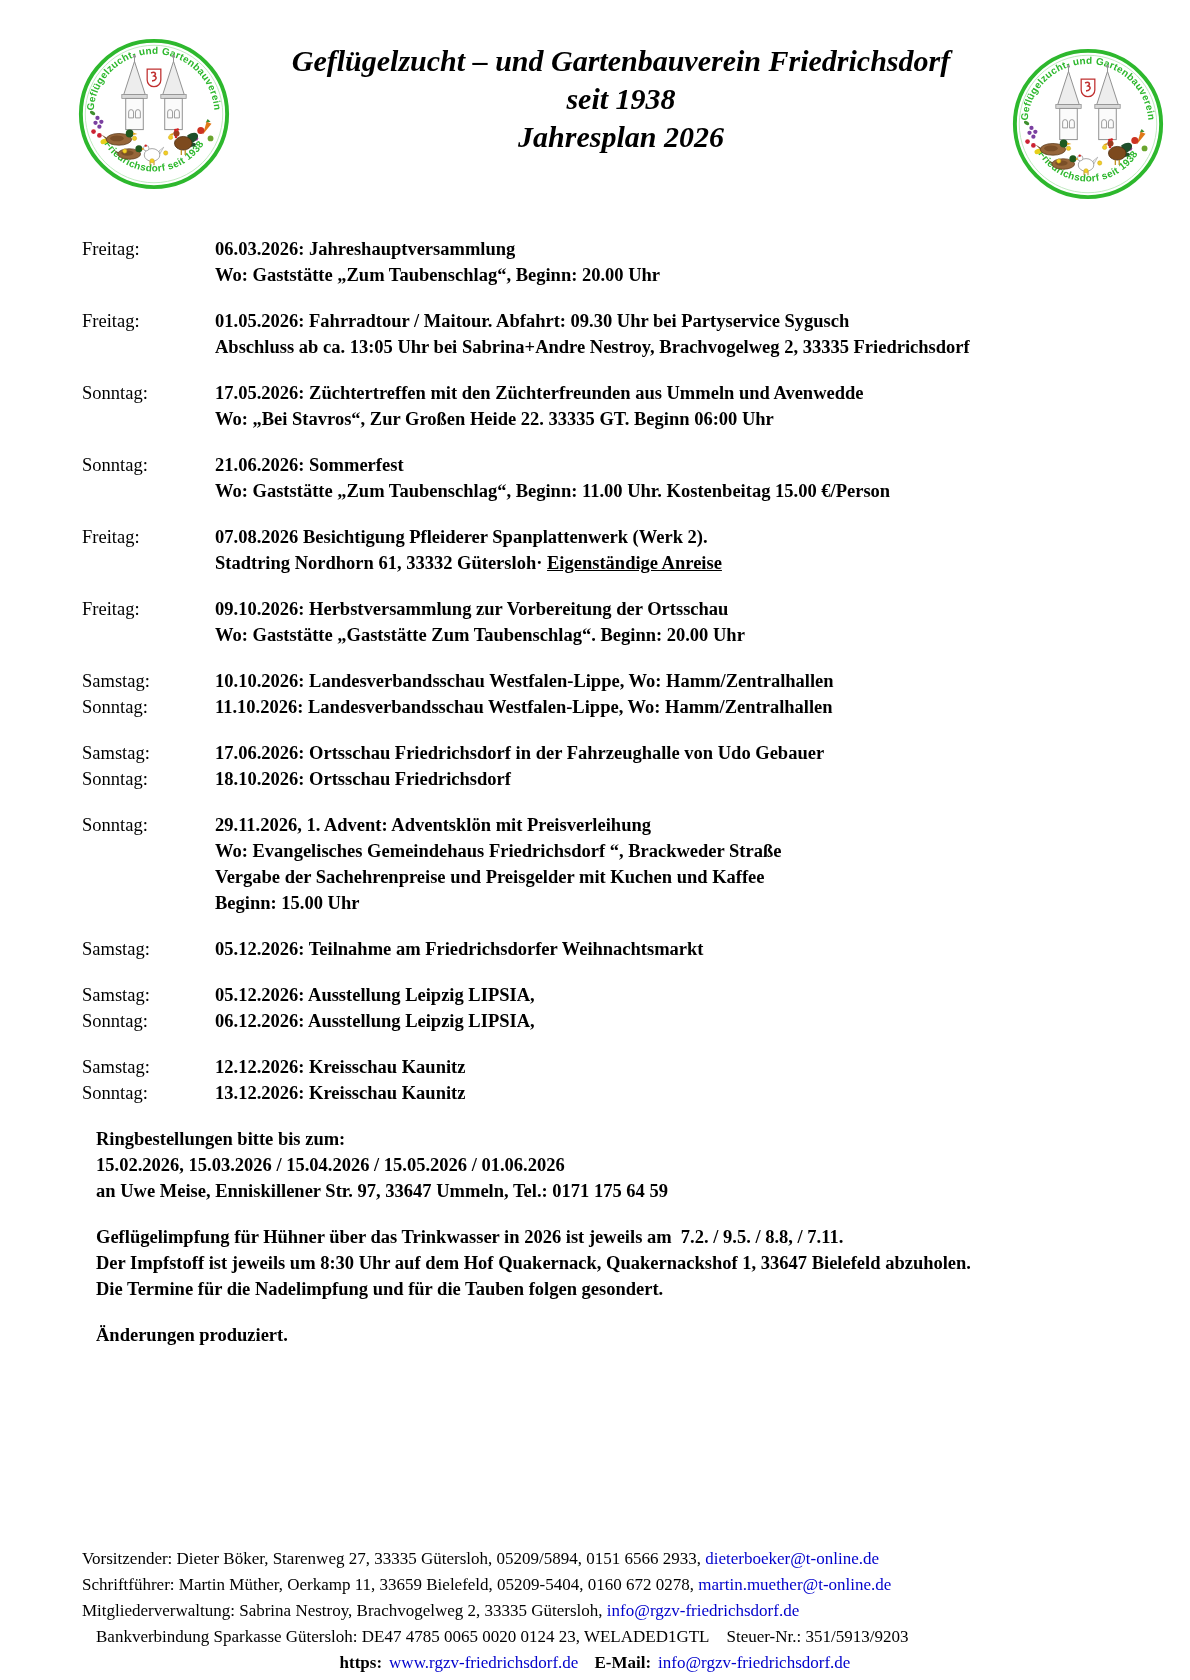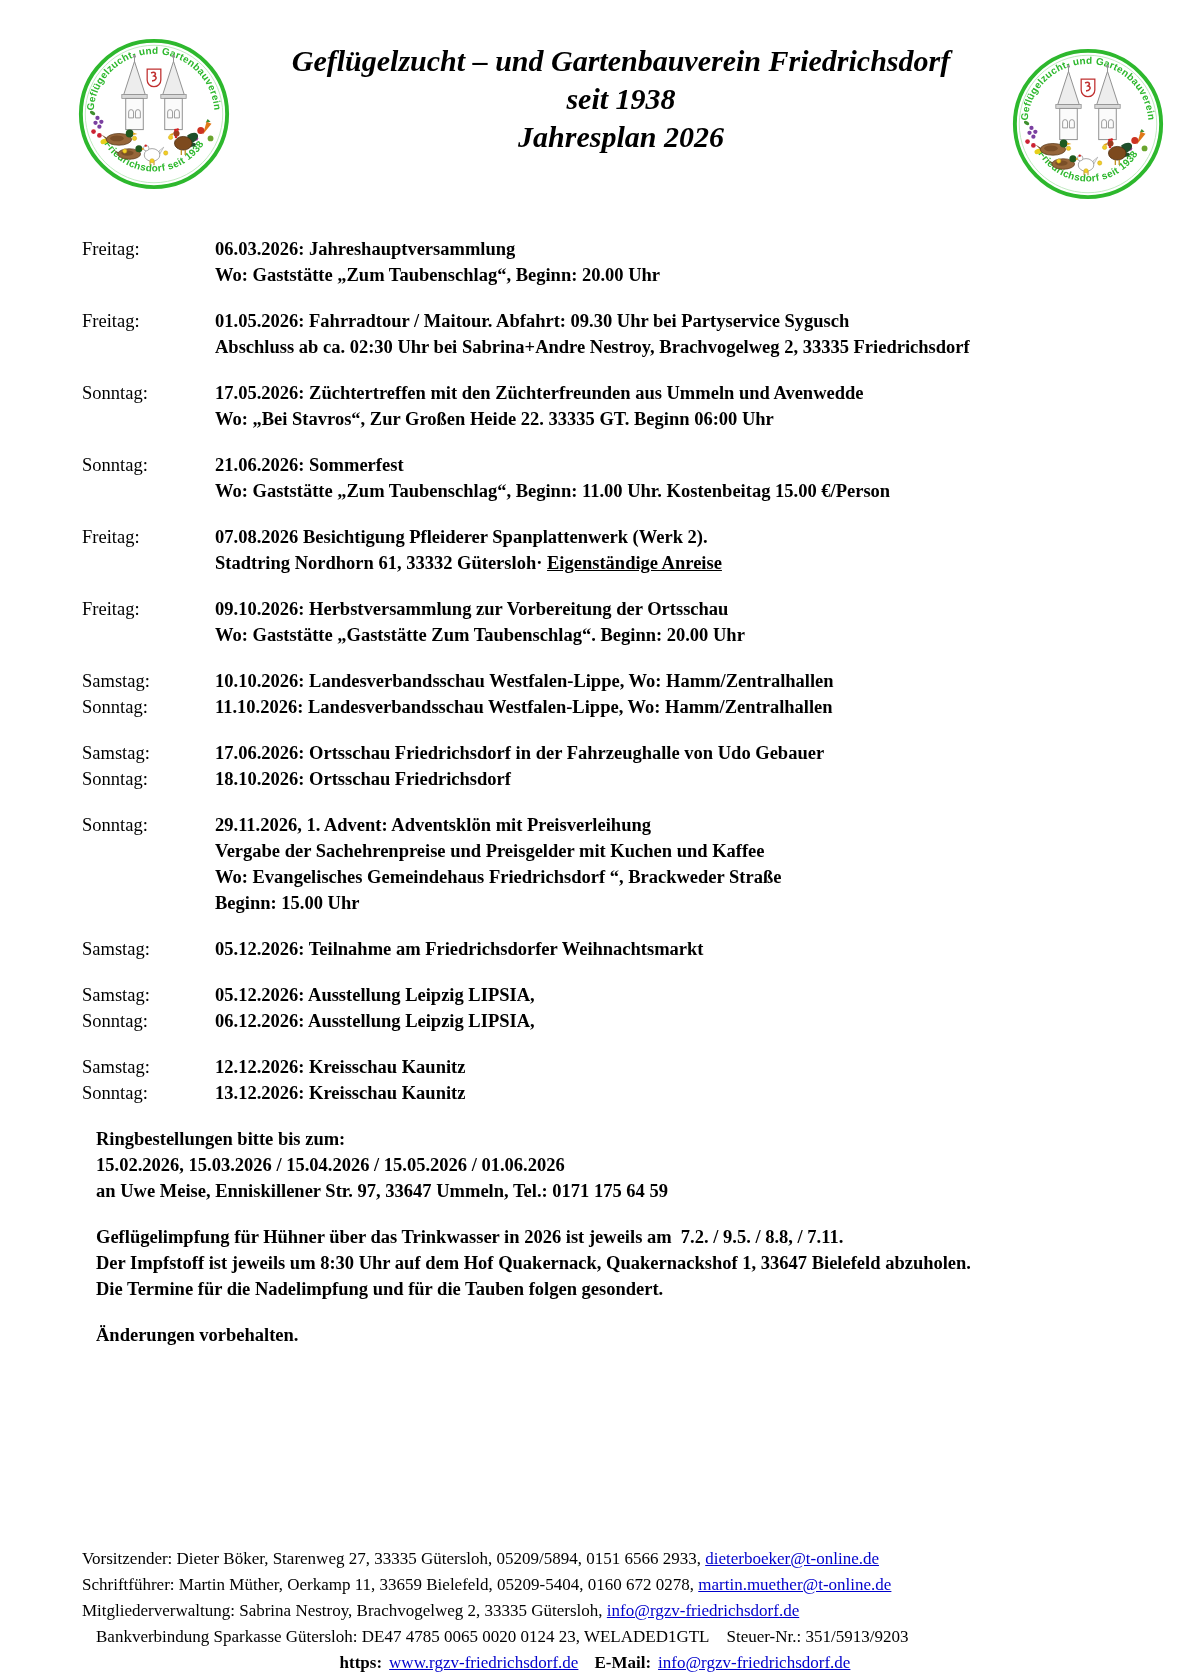--- a/index.html
+++ b/index.html
@@ -20,21 +20,21 @@
   .u{text-decoration:underline;}
   
   .notes{padding:0 40px 0 96px;font-weight:bold;font-size:18.5px;line-height:26px;margin-bottom:20px;}
   .notes div{min-height:26px;}
   .spacer{height:178px;}
   
   .footer{padding:0 28px 0 82px;font-size:17px;line-height:26px;}
   .f-line{min-height:26px;}
   .indent{padding-left:14px;}
   .center{text-align:center;padding-right:54px;}
-  .link{color:#0000cc;text-decoration:underline;cursor:pointer;}
+  .link{color:#0000cc;cursor:pointer;}
   .b{font-weight:bold;}
   .l5a{margin-right:7px;}
   .l5b{margin-left:16px;margin-right:7px;}
 </style>
 </head>
 <body>
 
 <svg width="0" height="0" style="position:absolute" aria-hidden="true">
   <defs>
     <symbol id="club-logo" viewBox="0 0 160 160">
@@ -163,21 +163,21 @@
       </div>
     </div>
 
     <div class="block">
       <div class="row">
         <span class="day">Freitag:</span>
         <span class="txt">01.05.2026: Fahrradtour / Maitour. Abfahrt: 09.30 Uhr bei Partyservice Sygusch</span>
       </div>
       <div class="row">
         <span class="day"></span>
-        <span class="txt">Abschluss ab ca. 02:30 Uhr bei Sabrina+Andre Nestroy, Brachvogelweg 2, 33335 Friedrichsdorf</span>
+        <span class="txt">Abschluss ab ca. 13:05 Uhr bei Sabrina+Andre Nestroy, Brachvogelweg 2, 33335 Friedrichsdorf</span>
       </div>
     </div>
 
     <div class="block">
       <div class="row">
         <span class="day">Sonntag:</span>
         <span class="txt">17.05.2026: Züchtertreffen mit den Züchterfreunden aus Ummeln und Avenwedde</span>
       </div>
       <div class="row">
         <span class="day"></span>
@@ -243,25 +243,25 @@
       </div>
     </div>
 
     <div class="block">
       <div class="row">
         <span class="day">Sonntag:</span>
         <span class="txt">29.11.2026, 1. Advent: Adventsklön mit Preisverleihung</span>
       </div>
       <div class="row">
         <span class="day"></span>
+        <span class="txt">Wo: Evangelisches Gemeindehaus Friedrichsdorf “, Brackweder Straße</span>
+      </div>
+      <div class="row">
+        <span class="day"></span>
         <span class="txt">Vergabe der Sachehrenpreise und Preisgelder mit Kuchen und Kaffee</span>
-      </div>
-      <div class="row">
-        <span class="day"></span>
-        <span class="txt">Wo: Evangelisches Gemeindehaus Friedrichsdorf “, Brackweder Straße</span>
       </div>
       <div class="row">
         <span class="day"></span>
         <span class="txt">Beginn: 15.00 Uhr</span>
       </div>
     </div>
 
     <div class="block">
       <div class="row">
         <span class="day">Samstag:</span>
@@ -299,21 +299,21 @@
     <div>an Uwe Meise, Enniskillener Str. 97, 33647 Ummeln, Tel.: 0171 175 64 59</div>
   </div>
 
   <div class="notes">
     <div>Geflügelimpfung für Hühner über das Trinkwasser in 2026 ist jeweils am &nbsp;7.2. / 9.5. / 8.8, / 7.11.</div>
     <div>Der Impfstoff ist jeweils um 8:30 Uhr auf dem Hof Quakernack, Quakernackshof 1, 33647 Bielefeld abzuholen.</div>
     <div>Die Termine für die Nadelimpfung und für die Tauben folgen gesondert.</div>
   </div>
 
   <div class="notes">
-    <div>Änderungen vorbehalten.</div>
+    <div>Änderungen produziert.</div>
   </div>
 
   <div class="spacer"></div>
 
   <div class="footer">
     <div class="f-line"><span>Vorsitzender: Dieter Böker, Starenweg 27, 33335 Gütersloh, 05209/5894, 0151 6566 2933, </span><a class="link">dieterboeker@t-online.de</a></div>
     <div class="f-line"><span>Schriftführer: Martin Müther, Oerkamp 11, 33659 Bielefeld, 05209-5404, 0160 672 0278, </span><a class="link">martin.muether@t-online.de</a></div>
     <div class="f-line"><span>Mitgliederverwaltung: Sabrina Nestroy, Brachvogelweg 2, 33335 Gütersloh, </span><a class="link">info@rgzv-friedrichsdorf.de</a></div>
     <div class="f-line indent">Bankverbindung Sparkasse Gütersloh: DE47 4785 0065 0020 0124 23, WELADED1GTL&nbsp;&nbsp;&nbsp; Steuer-Nr.: 351/5913/9203</div>
     <div class="f-line center">

